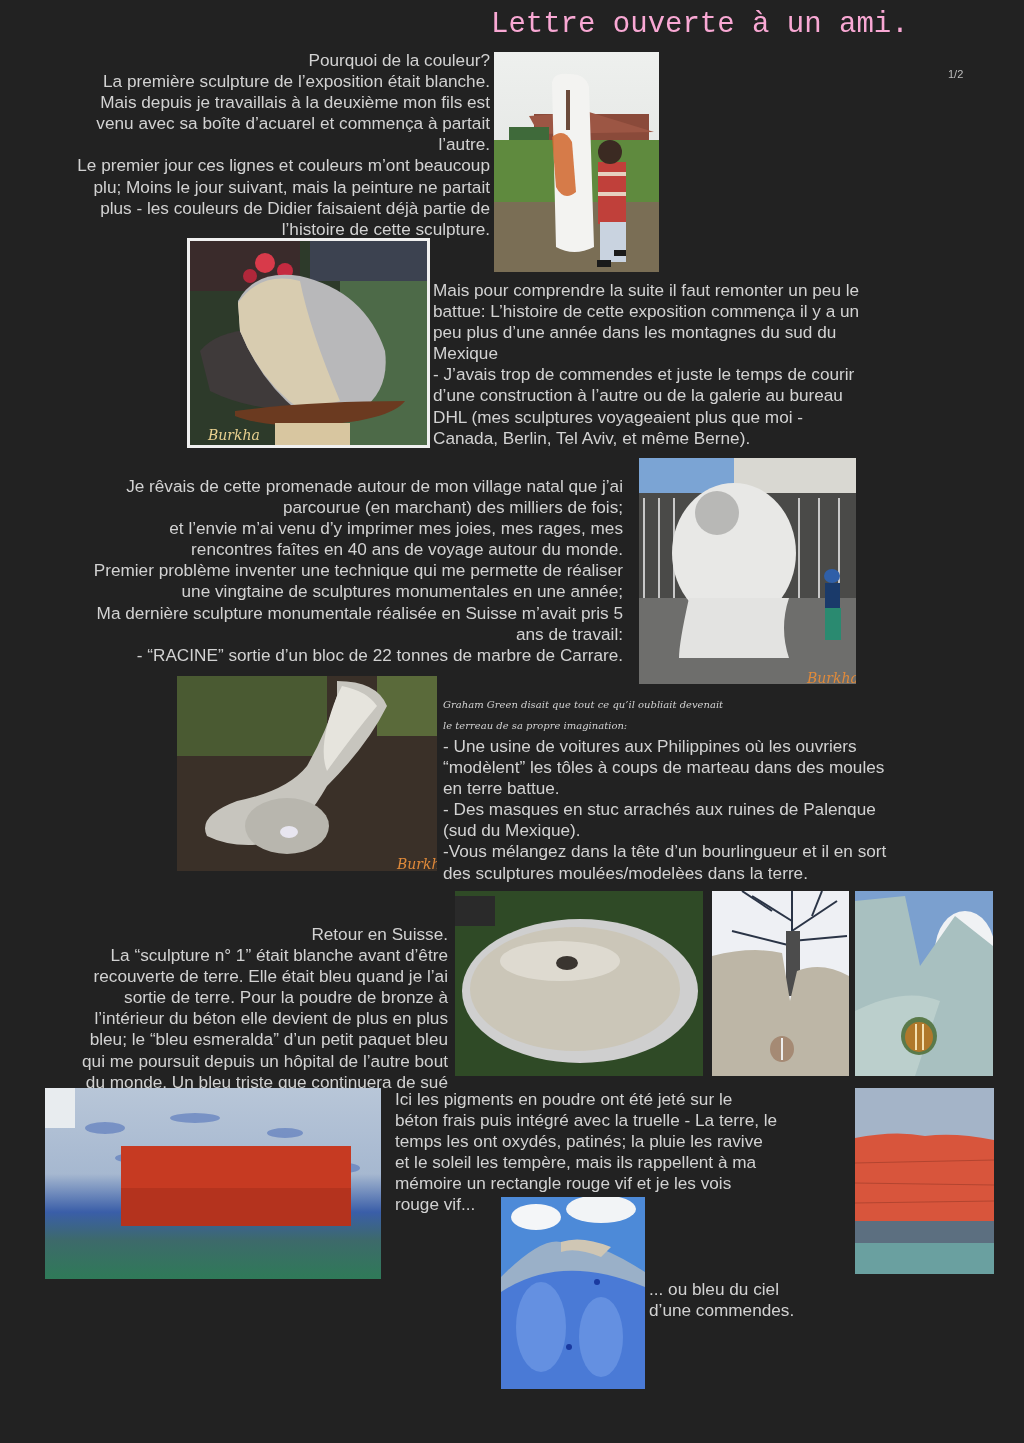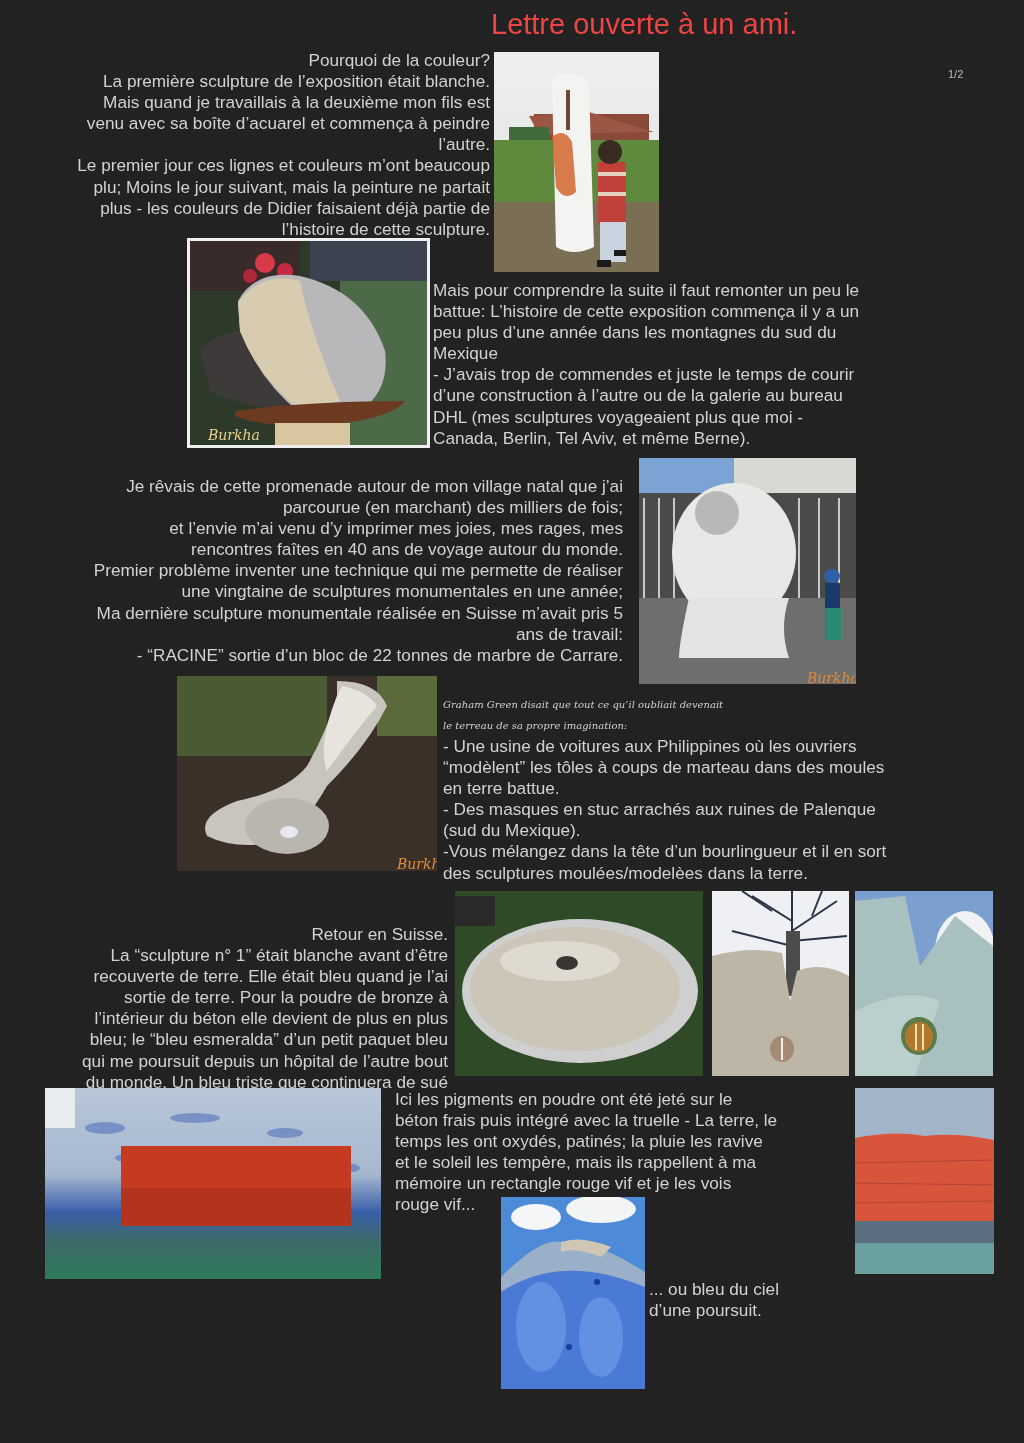--- a/index.html
+++ b/index.html
@@ -1,41 +1,41 @@
 <!DOCTYPE html>
 <html><head>
 <meta charset="utf-8">
 <style>
   html, body { margin:0; padding:0; }
   body {
     width:1024px; height:1443px; background:#222222; position:relative; overflow:hidden;
     font-family:"Liberation Sans", sans-serif; color:#d4d4d4;
   }
   .abs { position:absolute; }
-  .title { left:491px; top:8px; font-size:29px; color:#ef4444; white-space:nowrap; }
+  .title { left:491px; top:8px; font-size:29px; color:#f9a8d4; white-space:nowrap;font-family:Liberation Mono, monospace; }
   .pagenum { left:948px; top:68px; font-size:11px; color:#bdbdbd; }
   .txt { font-size:17.2px; line-height:21.1px; color:#d2d2d2; }
   .right { text-align:right; }
   .line { display:block; white-space:nowrap; }
   .script { font-family:"DejaVu Serif", serif; font-style:italic; font-size:10px; color:#d2d2d2; }
   .photo { position:absolute; overflow:hidden; }
   .framed { border:3px solid #f0f0f0; box-sizing:border-box; }
   .sig { position:absolute; font-family:"DejaVu Serif", serif; font-style:italic; font-size:14px; color:#e08a3a; }
 </style>
 </head>
 <body>
 
 <div class="abs title">Lettre ouverte à un ami.</div>
 <div class="abs pagenum">1/2</div>
 
 <div class="abs txt right" style="left:20px; top:50px; width:470px;">
   <span class="line">Pourquoi de la couleur?</span>
   <span class="line">La première sculpture de l’exposition était blanche.</span>
-  <span class="line">Mais quand je travaillais à la deuxième mon fils est</span>
-  <span class="line">venu avec sa boîte d’acuarel et commença à peindre</span>
+  <span class="line">Mais depuis je travaillais à la deuxième mon fils est</span>
+  <span class="line">venu avec sa boîte d’acuarel et commença à partait</span>
   <span class="line">l’autre.</span>
   <span class="line">Le premier jour ces lignes et couleurs m’ont beaucoup</span>
   <span class="line">plu; Moins le jour suivant, mais la peinture ne partait</span>
   <span class="line">plus - les couleurs de Didier faisaient déjà partie de</span>
   <span class="line">l’histoire de cette sculpture.</span>
 </div>
 
 <div class="photo" style="left:494px; top:52px; width:165px; height:220px;" title="Child painting a white stone sculpture">
   <svg width="165" height="220" viewBox="0 0 165 220">
     <defs>
@@ -256,21 +256,21 @@
       <ellipse cx="40" cy="130" rx="25" ry="45"></ellipse>
         <ellipse cx="100" cy="140" rx="22" ry="40"></ellipse>
     </g>
     <circle cx="96" cy="85" r="3" fill="#1a3aa0"></circle>
       <circle cx="68" cy="150" r="3" fill="#1a3aa0"></circle>
   </svg>
 </div>
 
 <div class="abs txt" style="left:649px; top:1234px; width:200px;margin-top:45px;">
   <span class="line">... ou bleu du ciel</span>
-  <span class="line">d’une poursuit.</span>
+  <span class="line">d’une commendes.</span>
 </div>
 
 <div class="photo" style="left:855px; top:1088px; width:139px; height:186px;" title="Red pigment band on weathered concrete">
   <svg width="139" height="186" viewBox="0 0 139 186">
     <rect width="139" height="186" fill="#a4b4c8"></rect>
     <path d="M0 50 Q40 42 70 48 Q100 44 139 52 L139 135 L0 135 Z" fill="#d8553c"></path>
     <g stroke="#9a3a28" stroke-width="1" opacity="0.6">
       <line x1="0" y1="75" x2="139" y2="72"></line>
         <line x1="0" y1="95" x2="139" y2="97"></line>
       <line x1="0" y1="115" x2="139" y2="113"></line>

